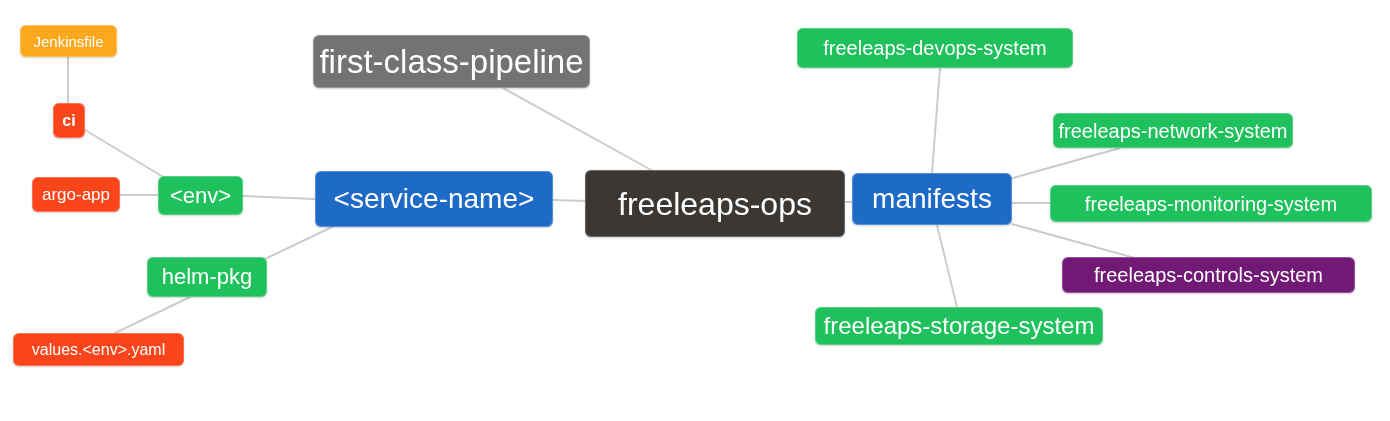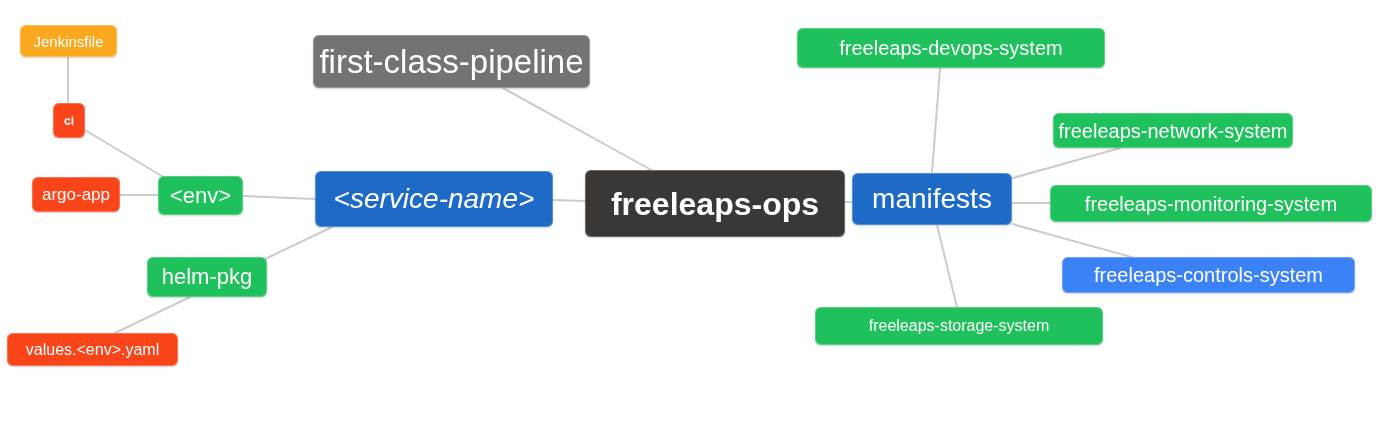--- a/index.html
+++ b/index.html
@@ -57,28 +57,28 @@
       <line x1="553" y1="200" x2="585" y2="201" stroke="#cccccc" stroke-width="2" stroke-linecap="round"></line>
       <line x1="845" y1="202" x2="852" y2="202" stroke="#cccccc" stroke-width="2" stroke-linecap="round"></line>
       <line x1="940" y1="68" x2="932" y2="173" stroke="#cccccc" stroke-width="2" stroke-linecap="round"></line>
       <line x1="1013" y1="178" x2="1120" y2="148" stroke="#cccccc" stroke-width="2" stroke-linecap="round"></line>
       <line x1="1012" y1="203" x2="1050" y2="203" stroke="#cccccc" stroke-width="2" stroke-linecap="round"></line>
       <line x1="1012" y1="224" x2="1135" y2="258" stroke="#cccccc" stroke-width="2" stroke-linecap="round"></line>
       <line x1="937" y1="225" x2="957" y2="307" stroke="#cccccc" stroke-width="2" stroke-linecap="round"></line>
     </svg>
   <div class="nodes-layer">
       <div class="node" style="left: 20px; top: 25px; width: 97px; height: 32px; background: rgb(251, 168, 30); font-size: 15px; font-weight: 400;">Jenkinsfile</div>
-      <div class="node" style="left: 53px; top: 103px; width: 32px; height: 35px; background: rgb(250, 68, 25); font-size: 12px; font-weight: 700;">ci</div>
+      <div class="node" style="left: 53px; top: 103px; width: 32px; height: 35px; background: rgb(250, 68, 25); font-size: 16px; font-weight: 700;">ci</div>
       <div class="node" style="left: 32px; top: 177px; width: 88px; height: 35px; background: rgb(250, 68, 25); font-size: 17px; font-weight: 400;">argo-app</div>
       <div class="node" style="left: 158px; top: 176px; width: 85px; height: 39px; background: rgb(31, 193, 92); font-size: 22px; font-weight: 400;">&lt;env&gt;</div>
       <div class="node" style="left: 147px; top: 257px; width: 120px; height: 40px; background: rgb(31, 193, 92); font-size: 22px; font-weight: 400; text-align: right;">helm-pkg</div>
-      <div class="node" style="left: 7px; top: 333px; width: 171px; height: 33px; background: rgb(250, 68, 25); font-size: 16px; font-weight: 400;">values.&lt;env&gt;.yaml</div>
+      <div class="node" style="left: 13px; top: 333px; width: 171px; height: 33px; background: rgb(250, 68, 25); font-size: 16px; font-weight: 400;">values.&lt;env&gt;.yaml</div>
       <div class="node" style="left: 313px; top: 35px; width: 277px; height: 53px; background: #737373; font-size: 33px; font-weight: 400;">first-class-pipeline</div>
-      <div class="node" style="left: 315px; top: 171px; width: 238px; height: 56px; background: rgb(29, 107, 198); font-size: 28px; font-weight: 400; font-style: italic;">&lt;service-name&gt;</div>
-      <div class="node" style="left: 585px; top: 170px; width: 260px; height: 67px; background: rgb(59, 55, 52); font-size: 32px; font-weight: 700;">freeleaps-ops</div>
+      <div class="node" style="left: 315px; top: 171px; width: 238px; height: 56px; background: rgb(29, 107, 198); font-size: 28px; font-weight: 400;">&lt;service-name&gt;</div>
+      <div class="node" style="left: 585px; top: 170px; width: 260px; height: 67px; background: rgb(59, 55, 52); font-size: 32px; font-weight: 400;">freeleaps-ops</div>
       <div class="node" style="left: 852px; top: 173px; width: 160px; height: 52px; background: rgb(29, 107, 198); font-size: 28px; font-weight: 400;">manifests</div>
-      <div class="node" style="left: 797px; top: 28px; width: 308px; height: 40px; background: rgb(31, 193, 92); font-size: 20px; font-weight: 400;">freeleaps-devops-system</div>
+      <div class="node" style="left: 797px; top: 28px; width: 276px; height: 40px; background: rgb(31, 193, 92); font-size: 20px; font-weight: 400;">freeleaps-devops-system</div>
       <div class="node" style="left: 1053px; top: 113px; width: 240px; height: 35px; background: rgb(31, 193, 92); font-size: 20px; font-weight: 400;">freeleaps-network-system</div>
       <div class="node" style="left: 1050px; top: 185px; width: 322px; height: 37px; background: rgb(31, 193, 92); font-size: 20px; font-weight: 400;">freeleaps-monitoring-system</div>
-      <div class="node" style="left: 1062px; top: 257px; width: 293px; height: 36px; background: #3b82f6; font-size: 20px; font-weight: 400;">freeleaps-controls-system</div>
-      <div class="node" style="left: 815px; top: 307px; width: 288px; height: 38px; background: rgb(31, 193, 92); font-size: 16px; font-weight: 400;">freeleaps-storage-system</div>
+      <div class="node" style="left: 1062px; top: 257px; width: 293px; height: 36px; background: #701a75; font-size: 20px; font-weight: 400;">freeleaps-controls-system</div>
+      <div class="node" style="left: 815px; top: 307px; width: 288px; height: 38px; background: rgb(31, 193, 92); font-size: 24px; font-weight: 400;">freeleaps-storage-system</div>
     </div>
 </div>
 
 </body></html>

